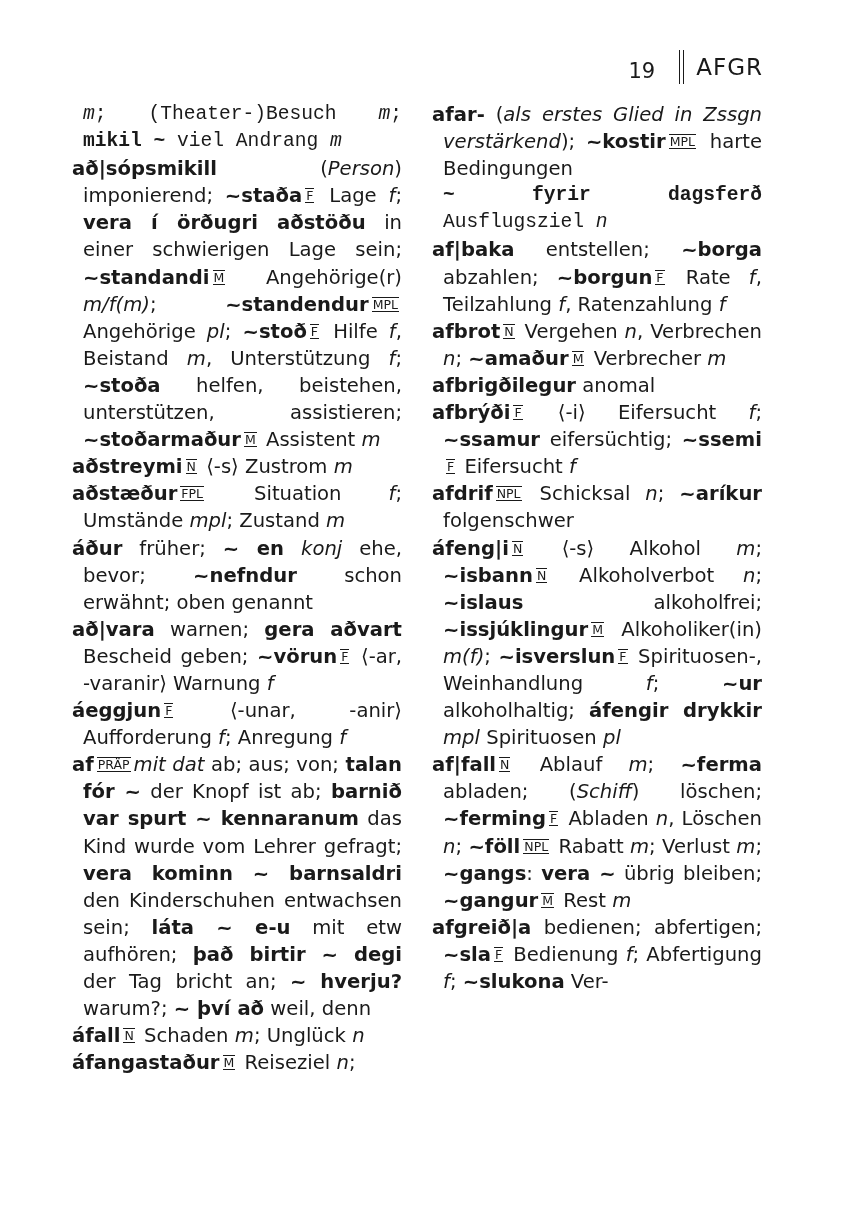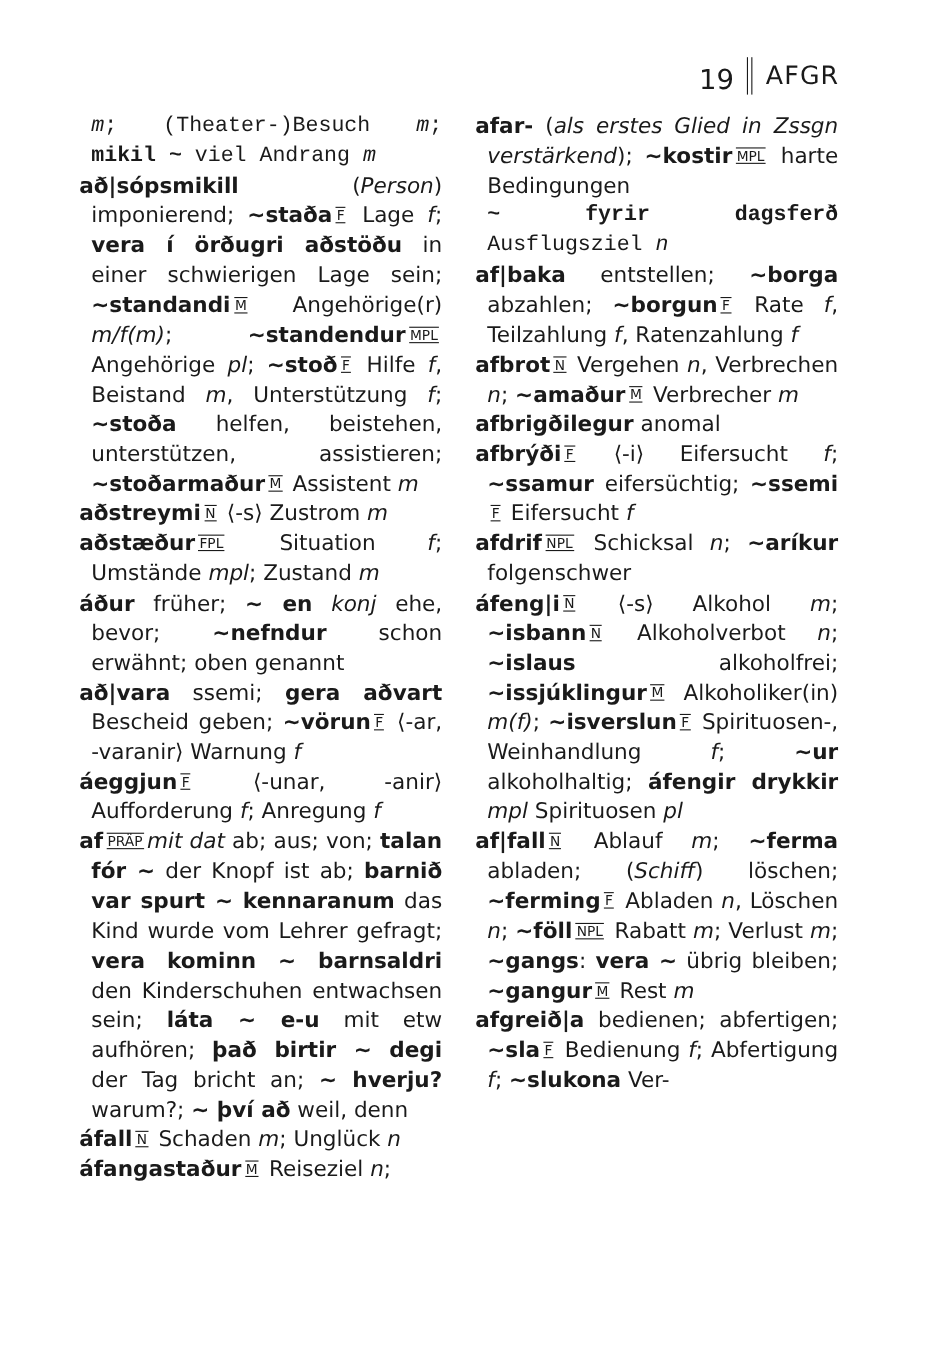--- a/index.html
+++ b/index.html
@@ -1,19 +1,19 @@
 <!DOCTYPE html>
 <html><head>
 <meta charset="utf-8">
 <style>
   html, body { margin:0; padding:0; background:#ffffff; }
   body { width:851px; height:1229px; position:relative; overflow:hidden;
          font-family:"DejaVu Sans", sans-serif; color:#1a1a1a; }
   .header { position:absolute; top:50px; right:88px; display:flex; align-items:center; }
-  .pagenum { font-size:25px; margin-right:12px; margin-top:8px; }
+  .pagenum { font-size:21px; margin-right:24px; margin-top:8px; }
   .bar { display:inline-block; width:2px; height:34px; border-left:1.5px solid #1a1a1a; border-right:1.5px solid #1a1a1a; padding:0 1px; margin-right:12px; box-sizing:content-box; width:1px; }
   .headword-title { font-size:23px; letter-spacing:1px; }
   .col { position:absolute; top:101px; font-size:19.6px; line-height:27.1px; }
   .col.left { left:72px; width:330px; }
   .col.right { left:432px; width:330px; }
   .entry { text-align:justify; padding-left:11px; text-indent:-11px; }
   .entry.cont { padding-left:11px; text-indent:0;font-family:Liberation Mono, monospace; }
   b { font-weight:bold; }
   i { font-style:italic; }
   .g { display:inline-block; font-size:12.5px; line-height:13px; border-top:1.3px solid #1a1a1a; border-bottom:1.3px solid #1a1a1a; padding:0 1px; margin:0 3px; vertical-align:2px; text-indent:0; }
@@ -26,21 +26,21 @@
   <span class="bar"></span>
   <span class="headword-title">AFGR</span>
 </div>
 
 <div class="col left" id="left">
     <div class="entry cont"><i>m</i><span>; (Theater-)Besuch </span><i>m</i><span>; </span><b>mikil ~</b><span> viel Andrang </span><i>m</i></div>
     <div class="entry"><b>að|sópsmikill</b><span> (</span><i>Person</i><span>) imponierend; </span><b>~staða</b><span class="g">F</span><span> Lage </span><i>f</i><span>; </span><b>vera í örðugri aðstöðu</b><span> in einer schwierigen Lage sein; </span><b>~standandi</b><span class="g">M</span><span> Angehörige(r) </span><i>m/f(m)</i><span>; </span><b>~standendur</b><span class="g">MPL</span><span> Angehörige </span><i>pl</i><span>; </span><b>~stoð</b><span class="g">F</span><span> Hilfe </span><i>f</i><span>, Beistand </span><i>m</i><span>, Unterstützung </span><i>f</i><span>; </span><b>~stoða</b><span> helfen, beistehen, unterstützen, assistieren; </span><b>~stoðarmaður</b><span class="g">M</span><span> Assistent </span><i>m</i></div>
     <div class="entry"><b>aðstreymi</b><span class="g">N</span><span> ⟨-s⟩ Zustrom </span><i>m</i></div>
     <div class="entry"><b>aðstæður</b><span class="g">FPL</span><span> Situation </span><i>f</i><span>; Umstände </span><i>mpl</i><span>; Zustand </span><i>m</i></div>
     <div class="entry"><b>áður</b><span> früher; </span><b>~ en</b><span> </span><i>konj</i><span> ehe, bevor; </span><b>~nefndur</b><span> schon erwähnt; oben genannt</span></div>
-    <div class="entry"><b>að|vara</b><span> ssemi; </span><b>gera aðvart</b><span> Bescheid geben; </span><b>~vörun</b><span class="g">F</span><span> ⟨-ar, -varanir⟩ Warnung </span><i>f</i></div>
+    <div class="entry"><b>að|vara</b><span> warnen; </span><b>gera aðvart</b><span> Bescheid geben; </span><b>~vörun</b><span class="g">F</span><span> ⟨-ar, -varanir⟩ Warnung </span><i>f</i></div>
     <div class="entry"><b>áeggjun</b><span class="g">F</span><span> ⟨-unar, -anir⟩ Aufforderung </span><i>f</i><span>; Anregung </span><i>f</i></div>
     <div class="entry"><b>af</b><span class="g">PRÄP</span><i>mit dat</i><span> ab; aus; von; </span><b>talan fór ~</b><span> der Knopf ist ab; </span><b>barnið var spurt ~ kennaranum</b><span> das Kind wurde vom Lehrer gefragt; </span><b>vera kominn ~ barnsaldri</b><span> den Kinderschuhen entwachsen sein; </span><b>láta ~ e-u</b><span> mit etw aufhören; </span><b>það birtir ~ degi</b><span> der Tag bricht an; </span><b>~ hverju?</b><span> warum?; </span><b>~ því að</b><span> weil, denn</span></div>
     <div class="entry"><b>áfall</b><span class="g">N</span><span> Schaden </span><i>m</i><span>; Unglück </span><i>n</i></div>
     <div class="entry"><b>áfangastaður</b><span class="g">M</span><span> Reiseziel </span><i>n</i><span>;</span></div>
   </div>
 <div class="col right" id="right">
     <div class="entry"><b>afar-</b><span> (</span><i>als erstes Glied in Zssgn verstärkend</i><span>); </span><b>~kostir</b><span class="g">MPL</span><span> harte Bedingungen</span></div>
     <div class="entry cont"><b>~ fyrir dagsferð</b><span> Ausflugsziel </span><i>n</i></div>
     <div class="entry"><b>af|baka</b><span> entstellen; </span><b>~borga</b><span> abzahlen; </span><b>~borgun</b><span class="g">F</span><span> Rate </span><i>f</i><span>, Teilzahlung </span><i>f</i><span>, Ratenzahlung </span><i>f</i></div>
     <div class="entry"><b>afbrot</b><span class="g">N</span><span> Vergehen </span><i>n</i><span>, Verbrechen </span><i>n</i><span>; </span><b>~amaður</b><span class="g">M</span><span> Verbrecher </span><i>m</i></div>

